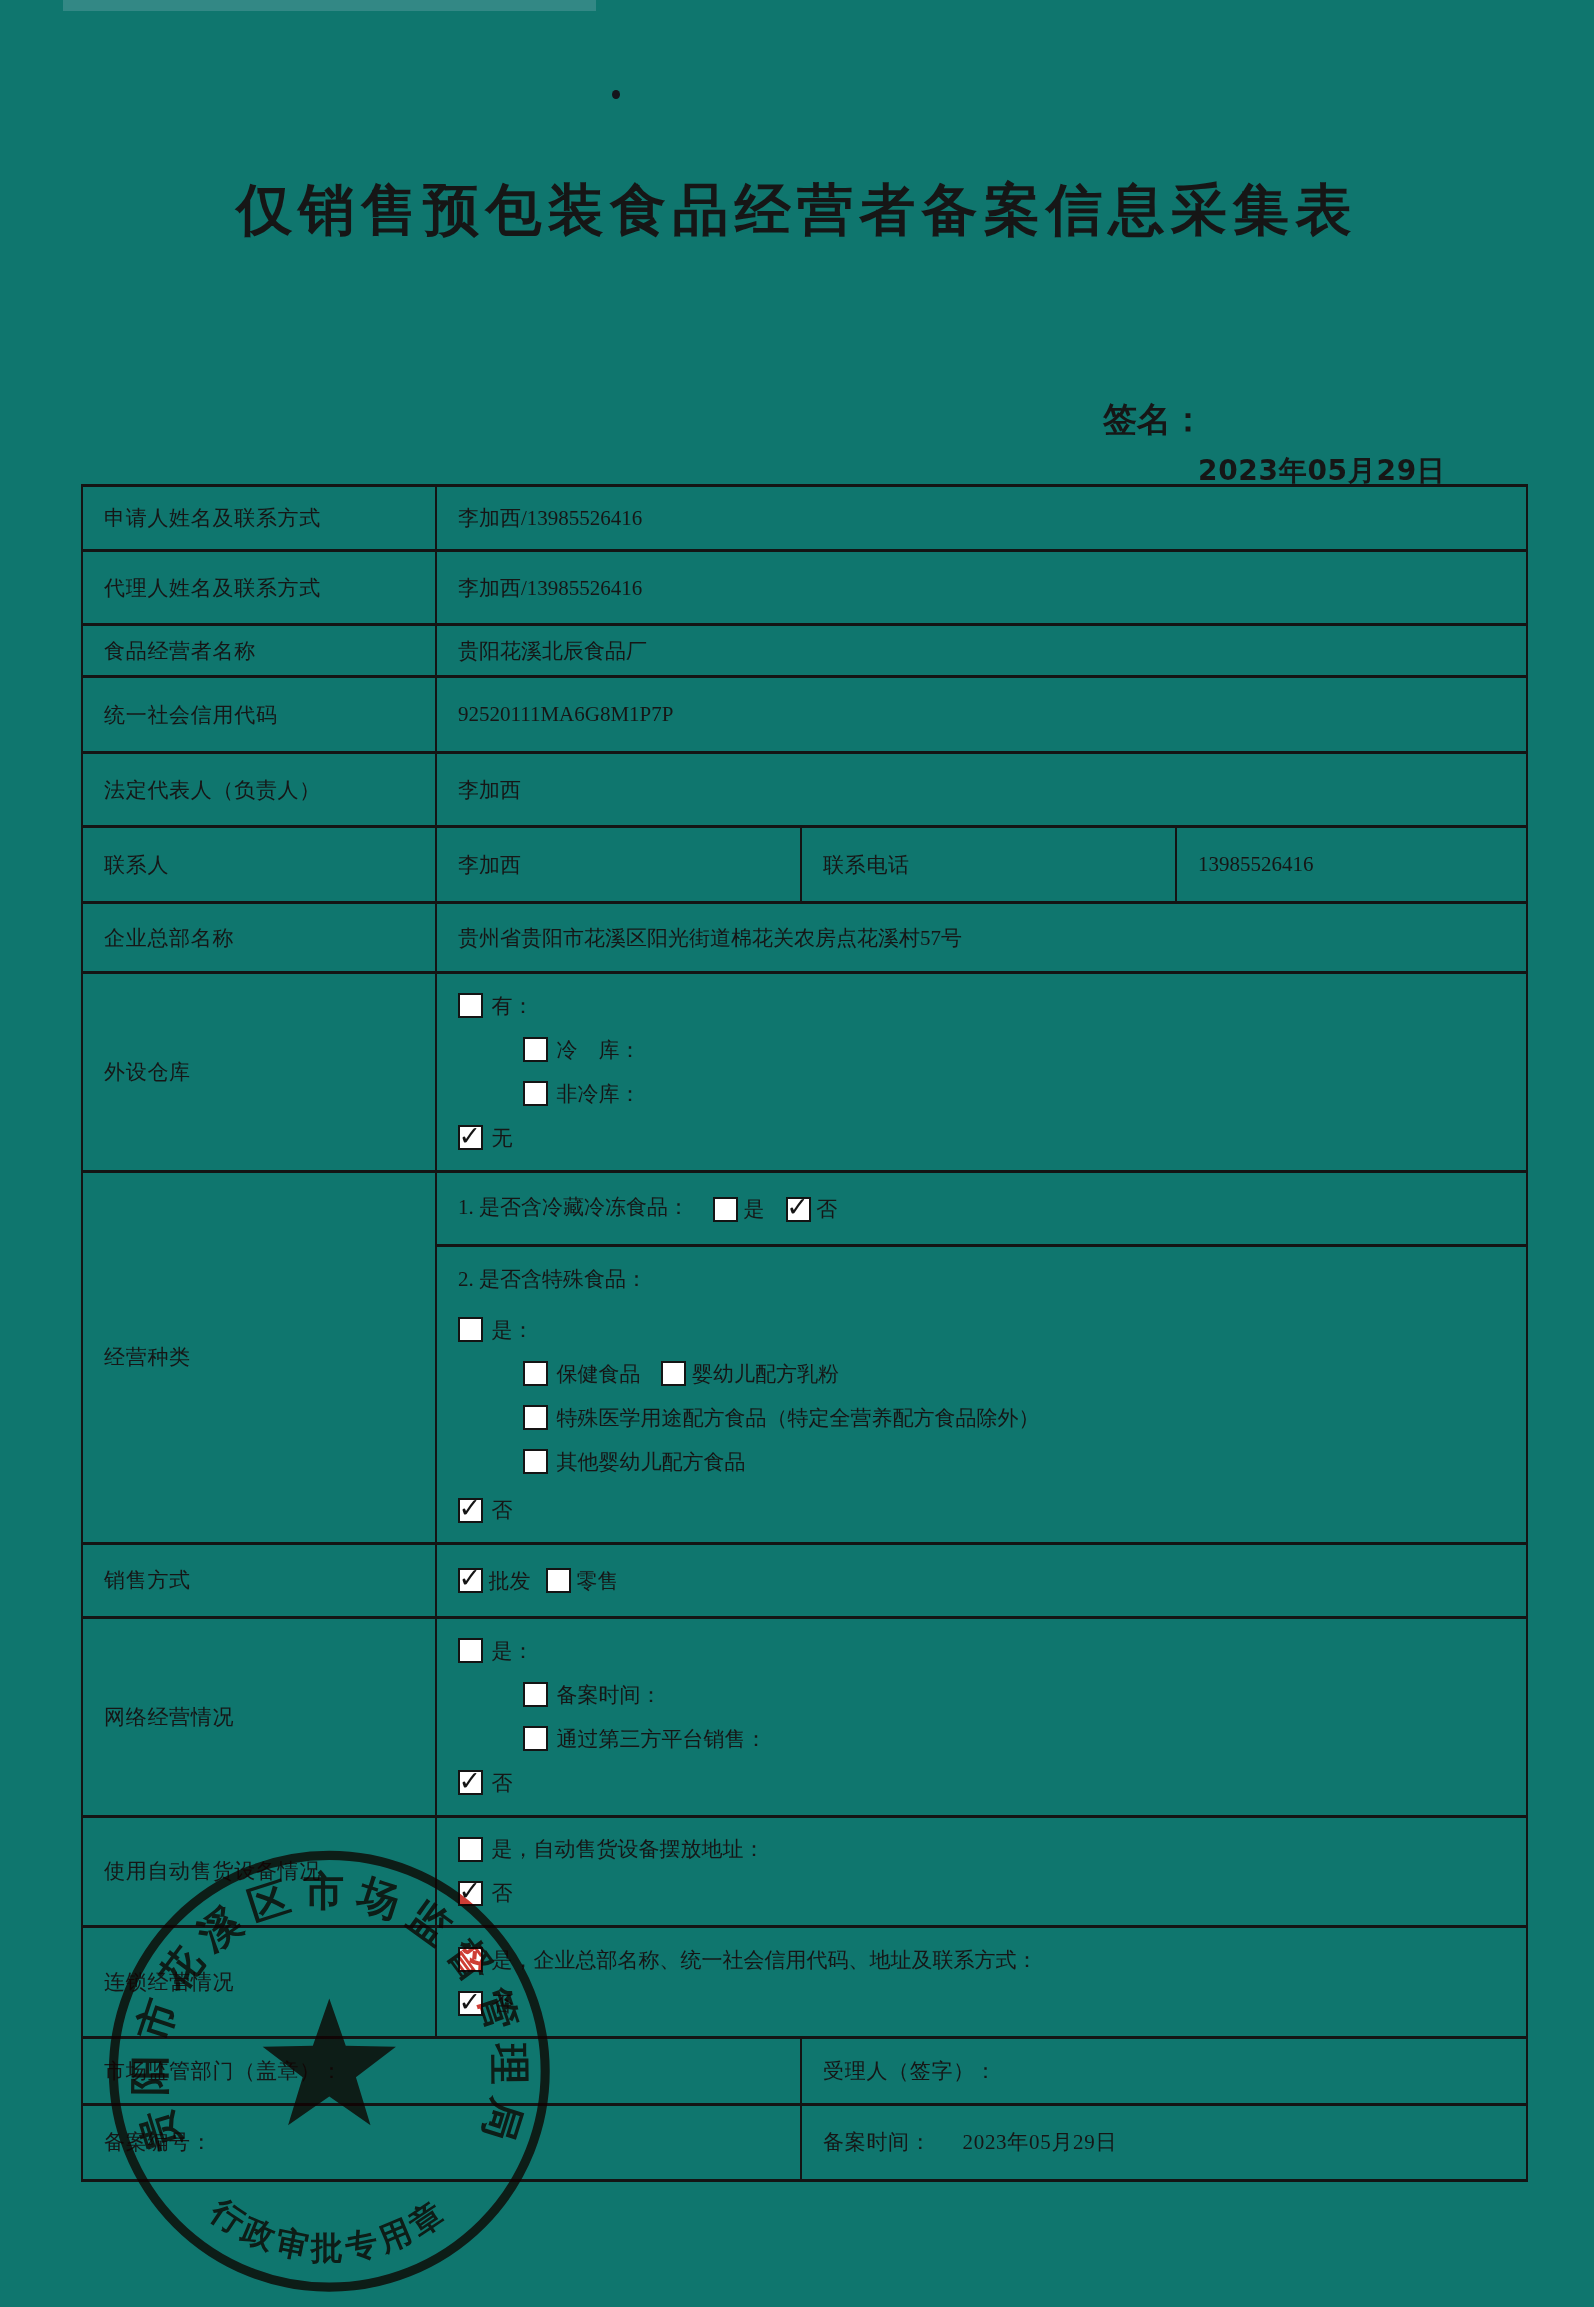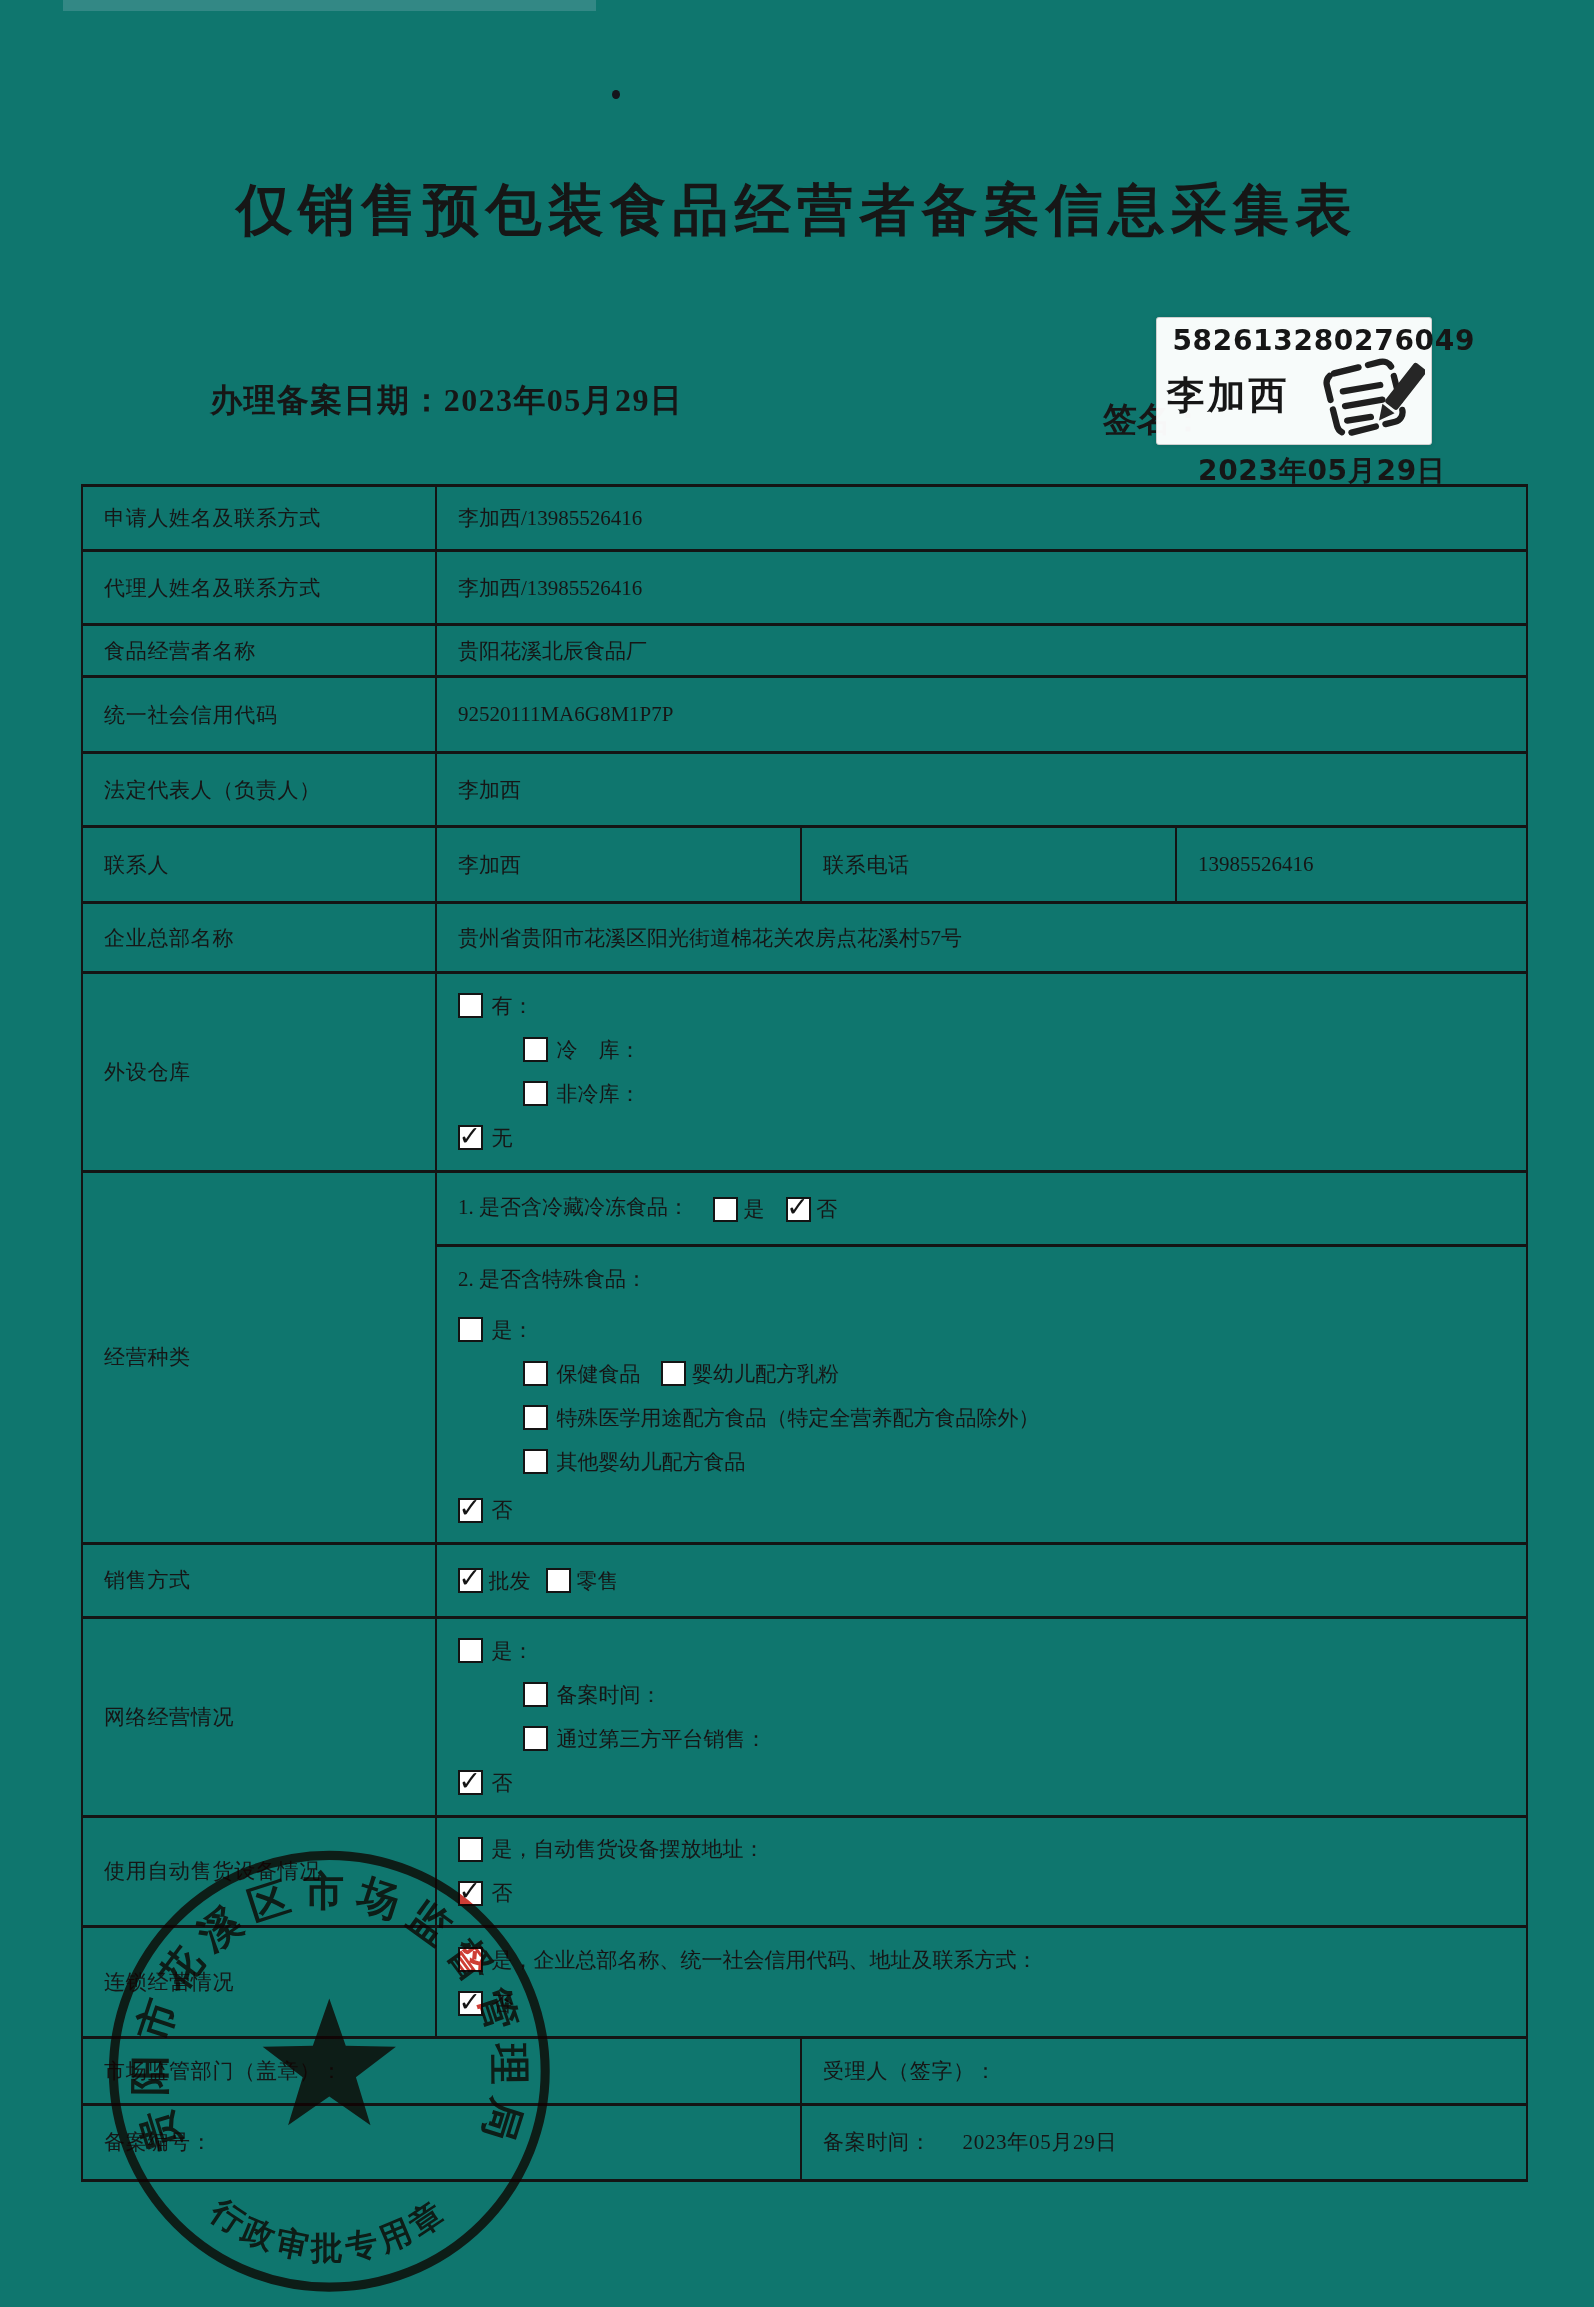--- a/index.html
+++ b/index.html
@@ -64,42 +64,23 @@
 </head>
 <body>
 
 <div class="page">
 
   <div class="scan-smudge"></div>
   <div class="scan-dot"></div>
 
   <div class="title">仅销售预包装食品经营者备案信息采集表</div>
 
-  <div class="filing-line"><span>办理备案日期：</span><span>2023年05月29日</span></div>
 
   <div class="sign-label">签名：</div>
 
-  <div class="esign">
-    <div class="serial">582613280276049</div>
-    <div class="name">李加西</div>
-    <span class="icon">
-      <svg width="105" height="79" viewBox="0 0 150 112">
-        <g stroke="#1f1f1f" stroke-width="9" fill="none" stroke-linecap="round" transform="rotate(-14 70 58)">
-          <rect x="16" y="12" width="96" height="88" rx="14" stroke-dasharray="36 14"></rect>
-          <line x1="36" y1="40" x2="90" y2="44"></line>
-          <line x1="34" y1="61" x2="88" y2="65"></line>
-          <line x1="32" y1="82" x2="66" y2="85"></line>
-        </g>
-        <g transform="rotate(38 112 55)" fill="#262626">
-          <rect x="101" y="2" width="22" height="72" rx="4"></rect>
-          <path d="M101 78 L112 100 L123 78 Z"></path>
-        </g>
-      </svg>
-    </span>
-  </div>
   <div class="esign-date">2023年05月29日</div>
 
   <table class="form-table">
     <colgroup>
         <col style="width:354px">
         <col style="width:365px">
         <col style="width:375px">
         <col style="width:351px">
       </colgroup>
     <tbody>

